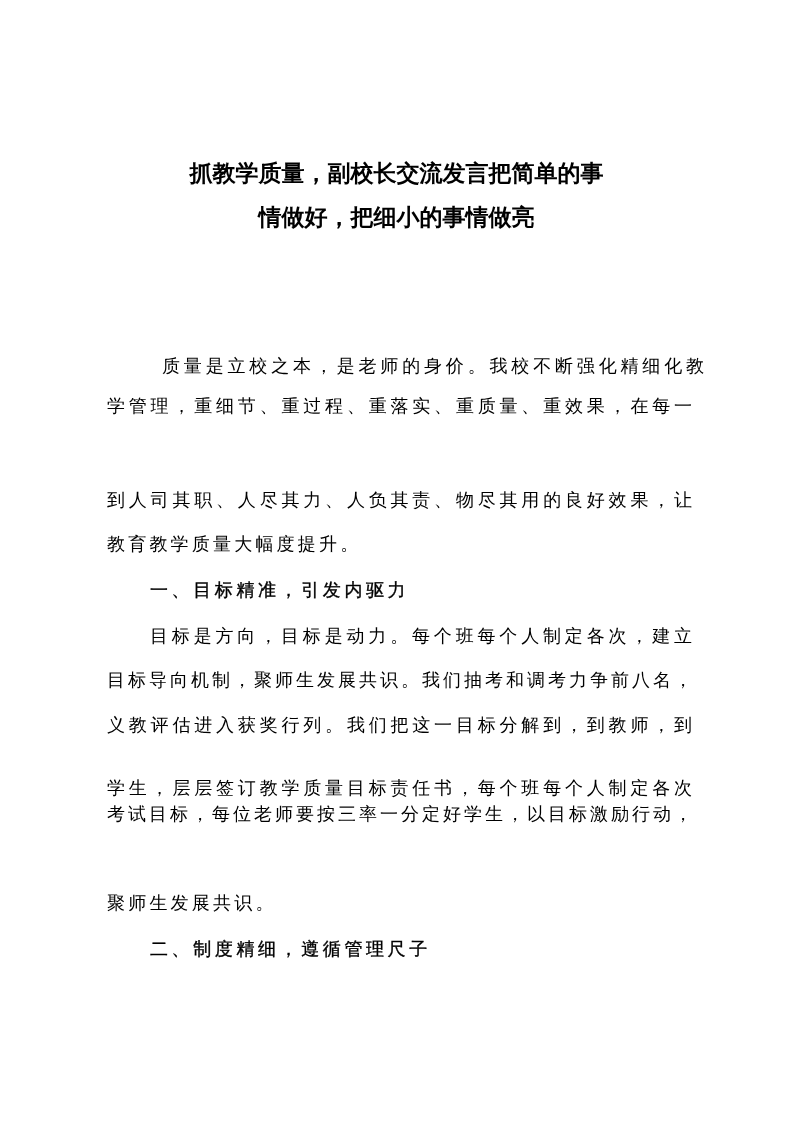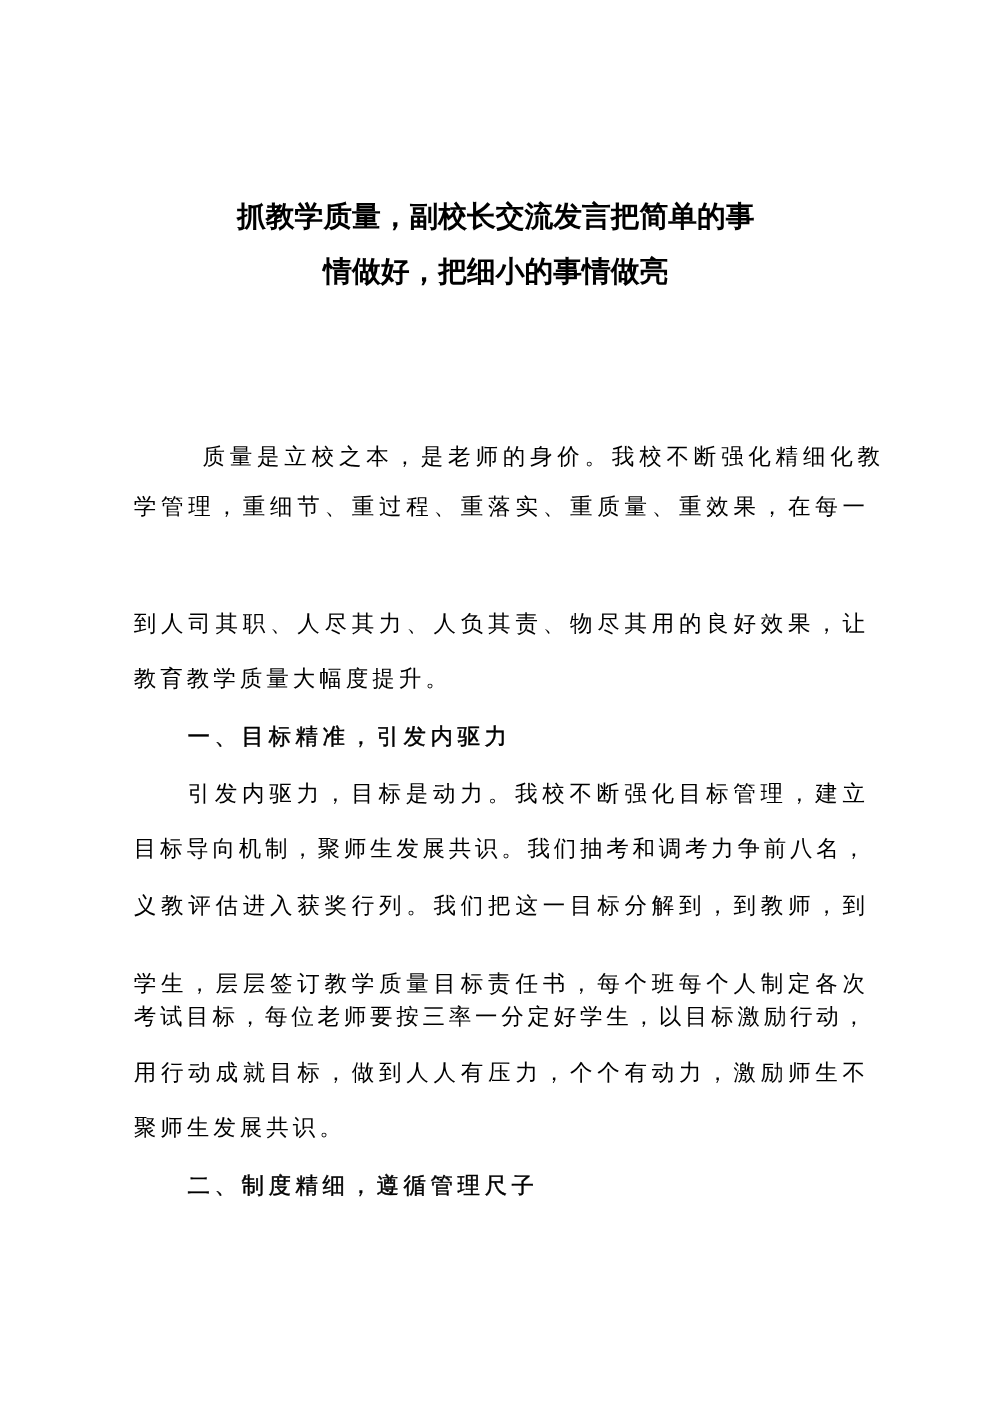--- a/index.html
+++ b/index.html
@@ -76,23 +76,22 @@
     <span class="line">情做好，把细小的事情做亮</span>
   </h1>
 
 
   <p class="body-line indent justify" style="top:354px;margin-left:12px;">质量是立校之本，是老师的身价。我校不断强化精细化教</p>
   <p class="body-line justify" style="top:394px;">学管理，重细节、重过程、重落实、重质量、重效果，在每一</p>
   <p class="body-line justify" style="top:488px;">到人司其职、人尽其力、人负其责、物尽其用的良好效果，让</p>
   <p class="body-line" style="top:532px;">教育教学质量大幅度提升。</p>
 
   <p class="body-line indent heading" style="top:578px;">一、目标精准，引发内驱力</p>
-  <p class="body-line indent justify" style="top:624px;">引发内驱力，目标是动力。我校不断强化目标管理，建立</p>
+  <p class="body-line indent justify" style="top:624px;">目标是方向，目标是动力。每个班每个人制定各次，建立</p>
   <p class="body-line justify" style="top:668px;">目标导向机制，聚师生发展共识。我们抽考和调考力争前八名，</p>
   <p class="body-line justify" style="top:713px;">义教评估进入获奖行列。我们把这一目标分解到，到教师，到</p>
   <p class="body-line justify" style="top:757px;margin-top:19px;">学生，层层签订教学质量目标责任书，每个班每个人制定各次</p>
   <p class="body-line justify" style="top:802px;">考试目标，每位老师要按三率一分定好学生，以目标激励行动，</p>
-  <p class="body-line justify" style="top:847px;">用行动成就目标，做到人人有压力，个个有动力，激励师生不</p>
   <p class="body-line" style="top:891px;">聚师生发展共识。</p>
 
   <p class="body-line indent heading" style="top:937px;">二、制度精细，遵循管理尺子</p>
 
 </div>
 
 </body></html>

